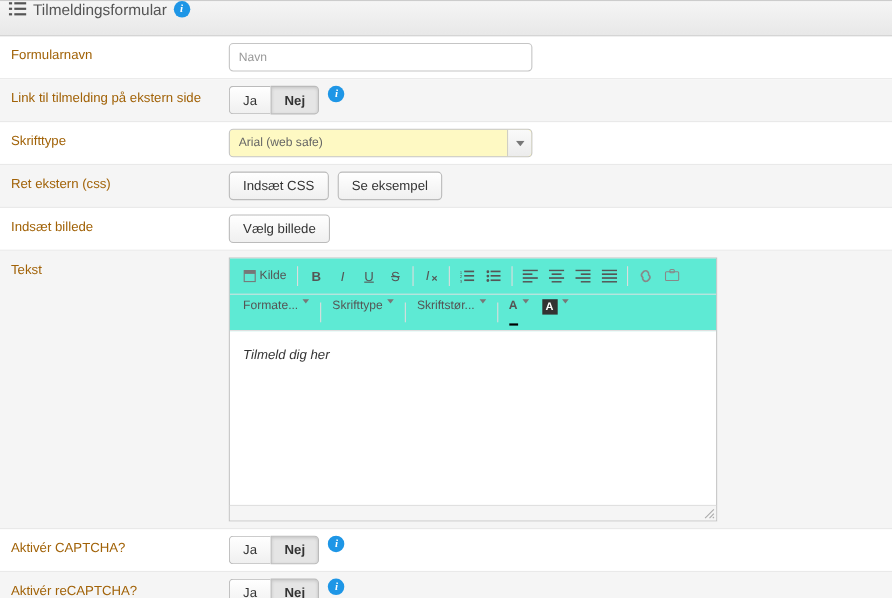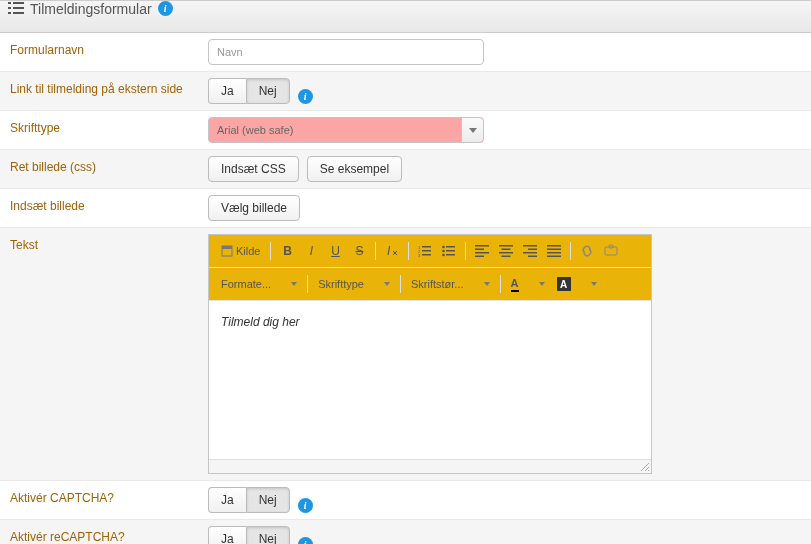--- a/index.html
+++ b/index.html
@@ -53,61 +53,61 @@
     border: 1px solid #bbb;
     border-radius: 4px;
     background: linear-gradient(#fff, #f0f0f0);
     font-size: 12px; color: #333;
     cursor: pointer;
     display: inline-flex; align-items: center;
   }
   .btn-group { display: inline-flex; }
   .btn-group .btn:first-child { border-right: none; border-radius: 4px 0 0 4px; }
   .btn-group .btn:last-child { border-radius: 0 4px 4px 0; }
-  .btn-group .btn.active { background: #e5e5e5; box-shadow: inset 0 1px 3px rgba(0,0,0,0.15); }
-  .field-inline { display: flex; align-items: flex-end; gap: 8px; }
+  .btn-group .btn.active { background: #e5e5e5; box-shadow: inset 0 1px 3px rgba(0,0,0,0.15); font-weight: bold; }
+  .field-inline { display: flex; align-items: flex-start; gap: 8px; }
   .select-wrap {
     width: 276px; height: 26px;
     border: 1px solid #c5c5c5; border-radius: 4px;
     display: flex; align-items: center;
-    background: #fca5a5;
+    background: #fef9c3;
     cursor: pointer;
   }
   .select-wrap .select-text {
     flex: 1; padding: 0 8px; color: #666; font-size: 11px;
   }
   .select-wrap .select-arrow {
     width: 22px; height: 100%;
     border-left: 1px solid #c5c5c5;
     background: linear-gradient(#fafafa,#ececec);
     display: flex; align-items: center; justify-content: center;
     border-radius: 0 4px 4px 0;
   }
   .select-arrow svg { width: 8px; height: 5px; }
   
   .editor {
     width: 444px;
     border: 1px solid #c5c5c5;
     background: #fff;
   }
-  .tb { display: flex; flex-wrap: wrap; align-items: center; padding: 4px 6px; gap: 0; border-bottom: 1px solid #e0e0e0; background: #eab308; }
+  .tb { display: flex; flex-wrap: wrap; align-items: center; padding: 4px 6px; gap: 0; border-bottom: 1px solid #e0e0e0; background: #5eead4; }
   .tb:last-of-type { border-bottom: 1px solid #c5c5c5; }
   .tb-btn {
     width: 24px; height: 24px;
     display: inline-flex; align-items: center; justify-content: center;
     color: #555; cursor: pointer; border-radius: 2px;
     font-size: 12px;
   }
   .sep { width: 1px; height: 18px; background: #ddd; margin: 0 4px; }
   .tb-src {
     display: inline-flex; align-items: center; gap: 3px;
     height: 24px; padding: 0 6px; font-size: 11px; color:#555; cursor: pointer;
   }
   .tb-combo {
-    display: inline-flex; align-items: center; gap: 20px;
+    display: inline-flex; gap: 4px;
     height: 24px; padding: 0 6px; border-radius: 3px;
     font-size: 11px; color: #555; cursor: pointer;
   }
   .caret {
     width: 0; height: 0;
     border-left: 3px solid transparent;
     border-right: 3px solid transparent;
     border-top: 4px solid #777;
   }
   .editor-body {
@@ -168,21 +168,21 @@
       <span class="select-arrow">
         <svg viewBox="0 0 8 5">
             <path d="M0 0 L8 0 L4 5 Z" fill="#777"></path>
           </svg>
       </span>
     </div>
   </div>
 </div>
 
 <div class="row dark">
-  <div class="label">Ret billede (css)</div>
+  <div class="label">Ret ekstern (css)</div>
   <div class="field">
     <button class="btn">Indsæt CSS</button>
     <button class="btn">Se eksempel</button>
   </div>
 </div>
 
 <div class="row">
   <div class="label">Indsæt billede</div>
   <div class="field">
     <button class="btn">Vælg billede</button>

